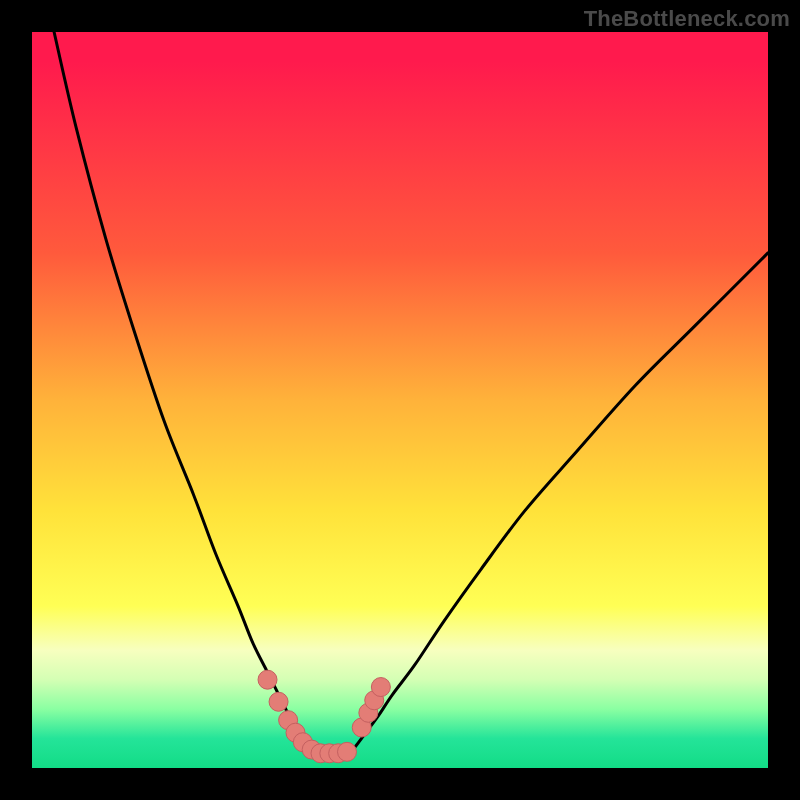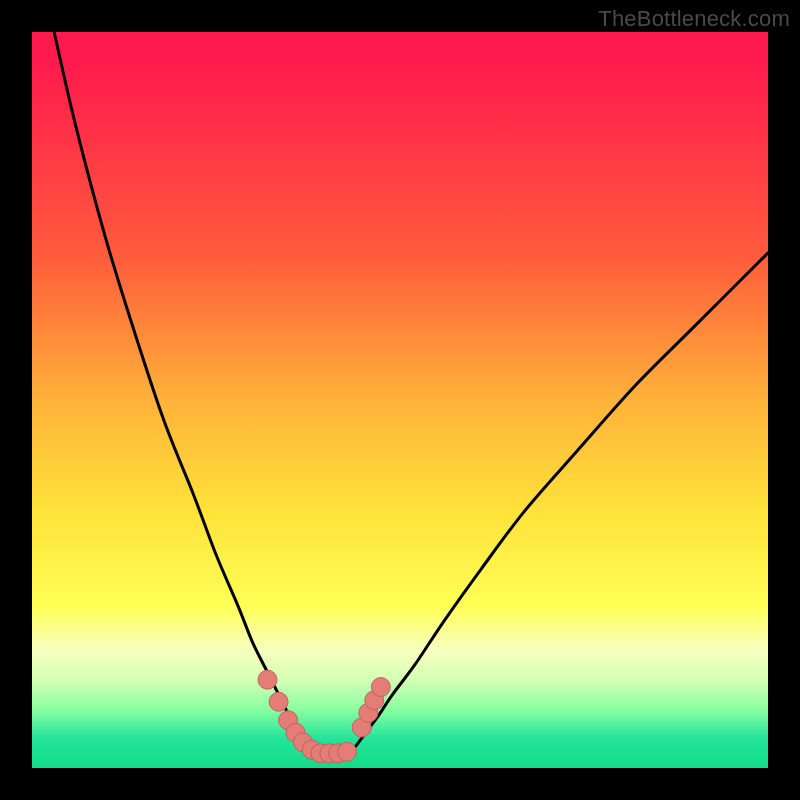--- a/index.html
+++ b/index.html
@@ -46,21 +46,21 @@
     top: 0;
     width: 736px;
     height: 736px;
   }
   .watermark {
     position: absolute;
     top: 6px;
     right: 10px;
     color: #4a4a4a;
     font-size: 22px;
-    font-weight: 400;
+    font-weight: 700;
     letter-spacing: 0.2px;
     user-select: none;
   }
 </style>
 </head>
 <body>
 
 <div class="frame">
   <div class="plot">
     <svg class="curve" viewBox="0 0 736 736">

